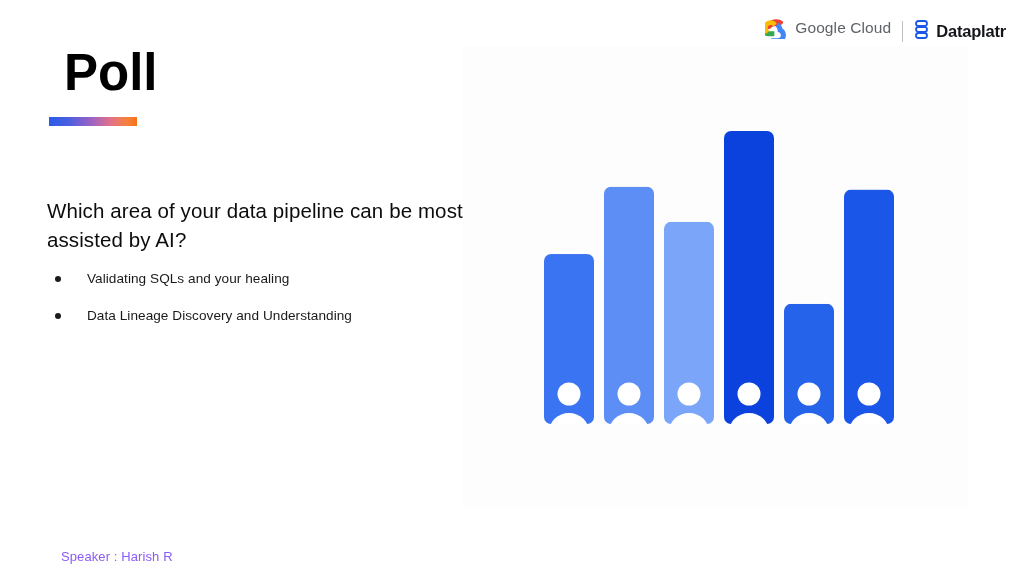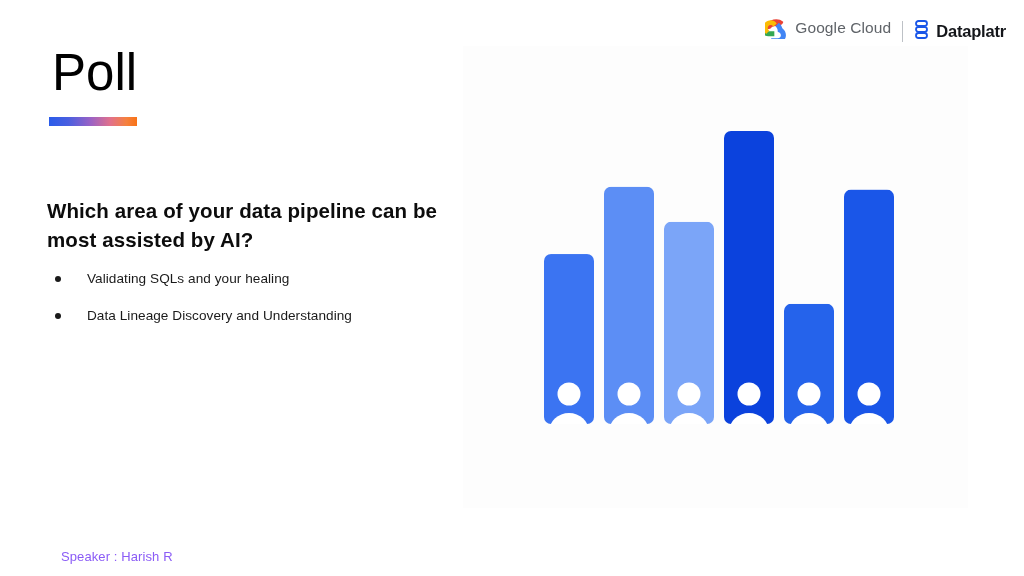--- a/index.html
+++ b/index.html
@@ -58,24 +58,24 @@
     font-size: 16.5px;
     font-weight: bold;
     color: #14161a;
     letter-spacing: -0.2px;
     white-space: nowrap;
   }
 
   
   .title {
     position: absolute;
-    left: 52px;
+    left: 64px;
     top: 47px;
     font-size: 51px;
-    font-weight: 400;
+    font-weight: 700;
     color: #000000;
     letter-spacing: 0px;
     line-height: 1;
   }
   .title-underline {
     position: absolute;
     left: 49px;
     top: 117px;
     width: 88px;
     height: 9px;
@@ -88,21 +88,21 @@
         #f97316 100%);
   }
 
   
   .question {
     position: absolute;
     left: 47px;
     top: 196px;
     width: 420px;
     font-size: 20.5px;
-    font-weight: bold;
+    font-weight: normal;
     line-height: 29px;
     color: #0c0c0c;
     letter-spacing: 0.1px;
   }
 
   
   .bullets {
     position: absolute;
     left: 47px;
     top: 270px;

